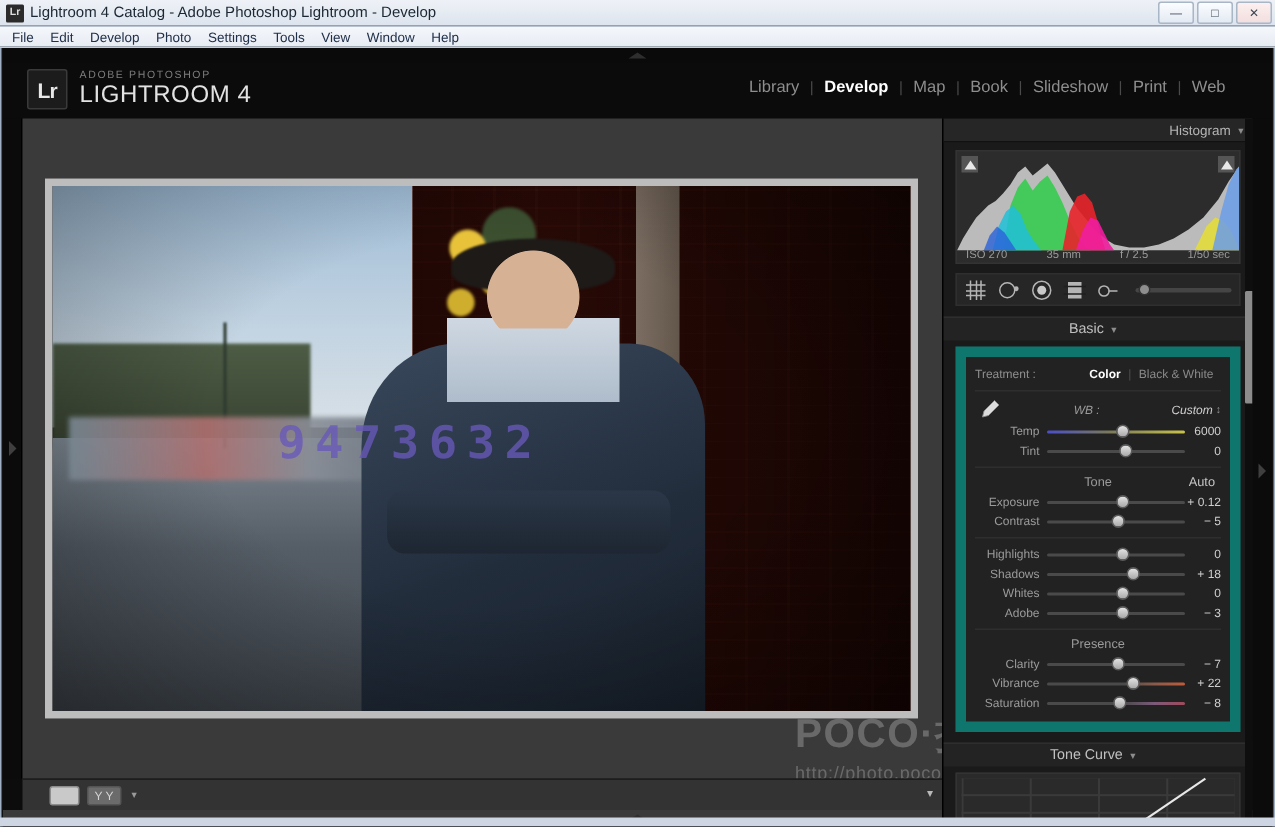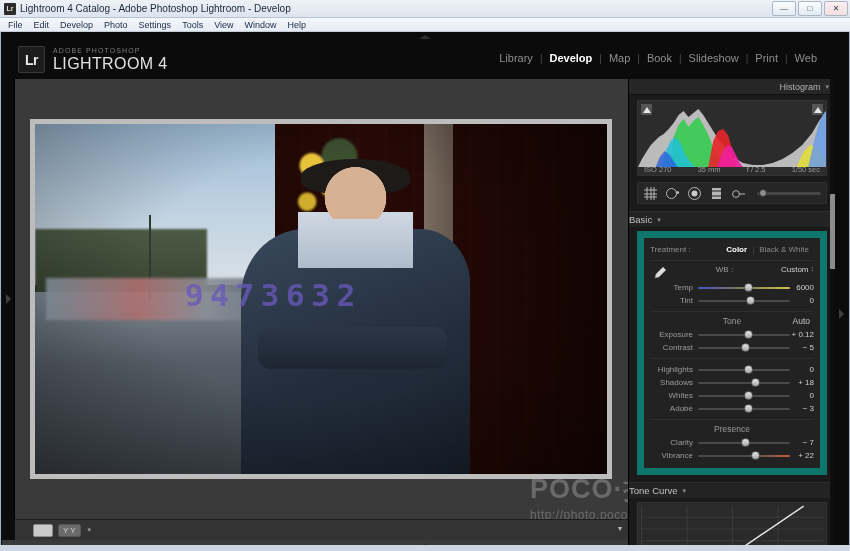--- a/index.html
+++ b/index.html
@@ -215,41 +215,41 @@
     margin:6px 8px 0 8px; height:22px; background:#262626; border:1px solid #2f2f2f;
     display:flex; align-items:center; padding:0 5px; gap:7px;
   }
   .ts-ico { width:15px; height:15px; position:relative; opacity:.85; }
   .ts-slider { flex:1; height:3px; background:#454545; border-radius:2px; margin-left:4px; position:relative; }
   .ts-knob { position:absolute; left:0; top:-3px; width:8px; height:8px; border-radius:50%;
     background:#8e8e8e; border:1px solid #333; }
 
   .section-head {
     margin-top:7px; height:16px; background:#232323; border-top:1px solid #2e2e2e;
-    display:flex; align-items:center; justify-content:flex-start; padding-right:7px; gap:5px;
+    display:flex; align-items:center; justify-content:center; padding-right:7px; gap:5px;
   }
   .section-head .sh-title { font-size:9.5px; color:#c0c0c0; }
 
   .section-body { margin:4px 8px 0 8px; background:#222; padding:4px 6px 6px 6px; border:7px solid #0f766e; }
 
   .row { display:flex; align-items:center; height:13px; font-size:8px; color:#a0a0a0; }
   .row .lbl { width:48px; text-align:right; padding-right:5px; color:#9b9b9b; }
   .row .val { width:24px; text-align:right; color:#cfcfcf; font-size:8px; }
   .slider { flex:1; height:5px; position:relative; }
   .slider .track { position:absolute; top:2px; left:0; width:100%; height:2px; background:#4a4a4a; border-radius:1px; }
   .slider .knob { position:absolute; top:-2px; width:9px; height:9px; border-radius:50%;
     background:linear-gradient(#e3e3e3,#a9a9a9); border:1px solid #5a5a5a; }
 
   .treat-row { display:flex; align-items:center; height:14px; font-size:8px; }
   .treat-row .t-lbl { color:#8f8f8f; flex:1; }
   .treat-row .t-opt { color:#8a8a8a; padding:0 5px; }
   .treat-row .t-opt.active { color:#fff; font-weight:bold; }
   .treat-row .t-sep { color:#4e4e4e; }
 
-  .wb-row { display:flex; align-items:flex-start; height:16px; font-size:8px; }
+  .wb-row { display:flex; align-items:center; height:16px; font-size:8px;font-style:italic; }
   .eyedrop { width:18px; height:16px; position:relative; }
   .wb-label { flex:1; text-align:center; color:#9b9b9b; }
   .wb-value { color:#cfcfcf; padding-right:2px; }
 
   .subhead { text-align:center; font-size:8.5px; color:#9b9b9b; height:12px; position:relative; }
   .subhead .auto { position:absolute; right:4px; top:0; color:#c6c6c6; }
   .divider { height:1px; background:#2e2e2e; margin:4px 0; }
 
   .curve-box { margin:4px 8px 0 8px; height:55px; background:#2a2a2a; border:1px solid #333; position:relative; }
   .curve-grid { position:absolute; inset:3px;
@@ -568,20 +568,28 @@
               <span class="val">− 7</span>
             </div>
             <div class="row">
               <span class="lbl">Vibrance</span>
               <div class="slider">
                 <div class="track" style="background:linear-gradient(90deg,#4a4a4a 55%,#8a5a4a,#c05a3a)"></div>
                 <div class="knob" style="left:58%"></div>
               </div>
               <span class="val">+ 22</span>
             </div>
+            <div class="row">
+              <span class="lbl">Saturation</span>
+              <div class="slider">
+                <div class="track" style="background:linear-gradient(90deg,#4a4a4a 55%,#7a5a7a,#a04a5a)"></div>
+                <div class="knob" style="left:48%"></div>
+              </div>
+              <span class="val">− 8</span>
+            </div>
           </div>
 
           <div class="section-head">
             <span class="sh-title">Tone Curve</span>
             <span class="ph-caret">▾</span>
           </div>
           <div class="curve-box">
             <div class="curve-grid"></div>
             <svg class="curve-line" viewBox="0 0 185 52" preserveAspectRatio="none">
               <polyline points="0,52 92,52" fill="none" stroke="#e8e8e8" stroke-width="1.2"></polyline>

